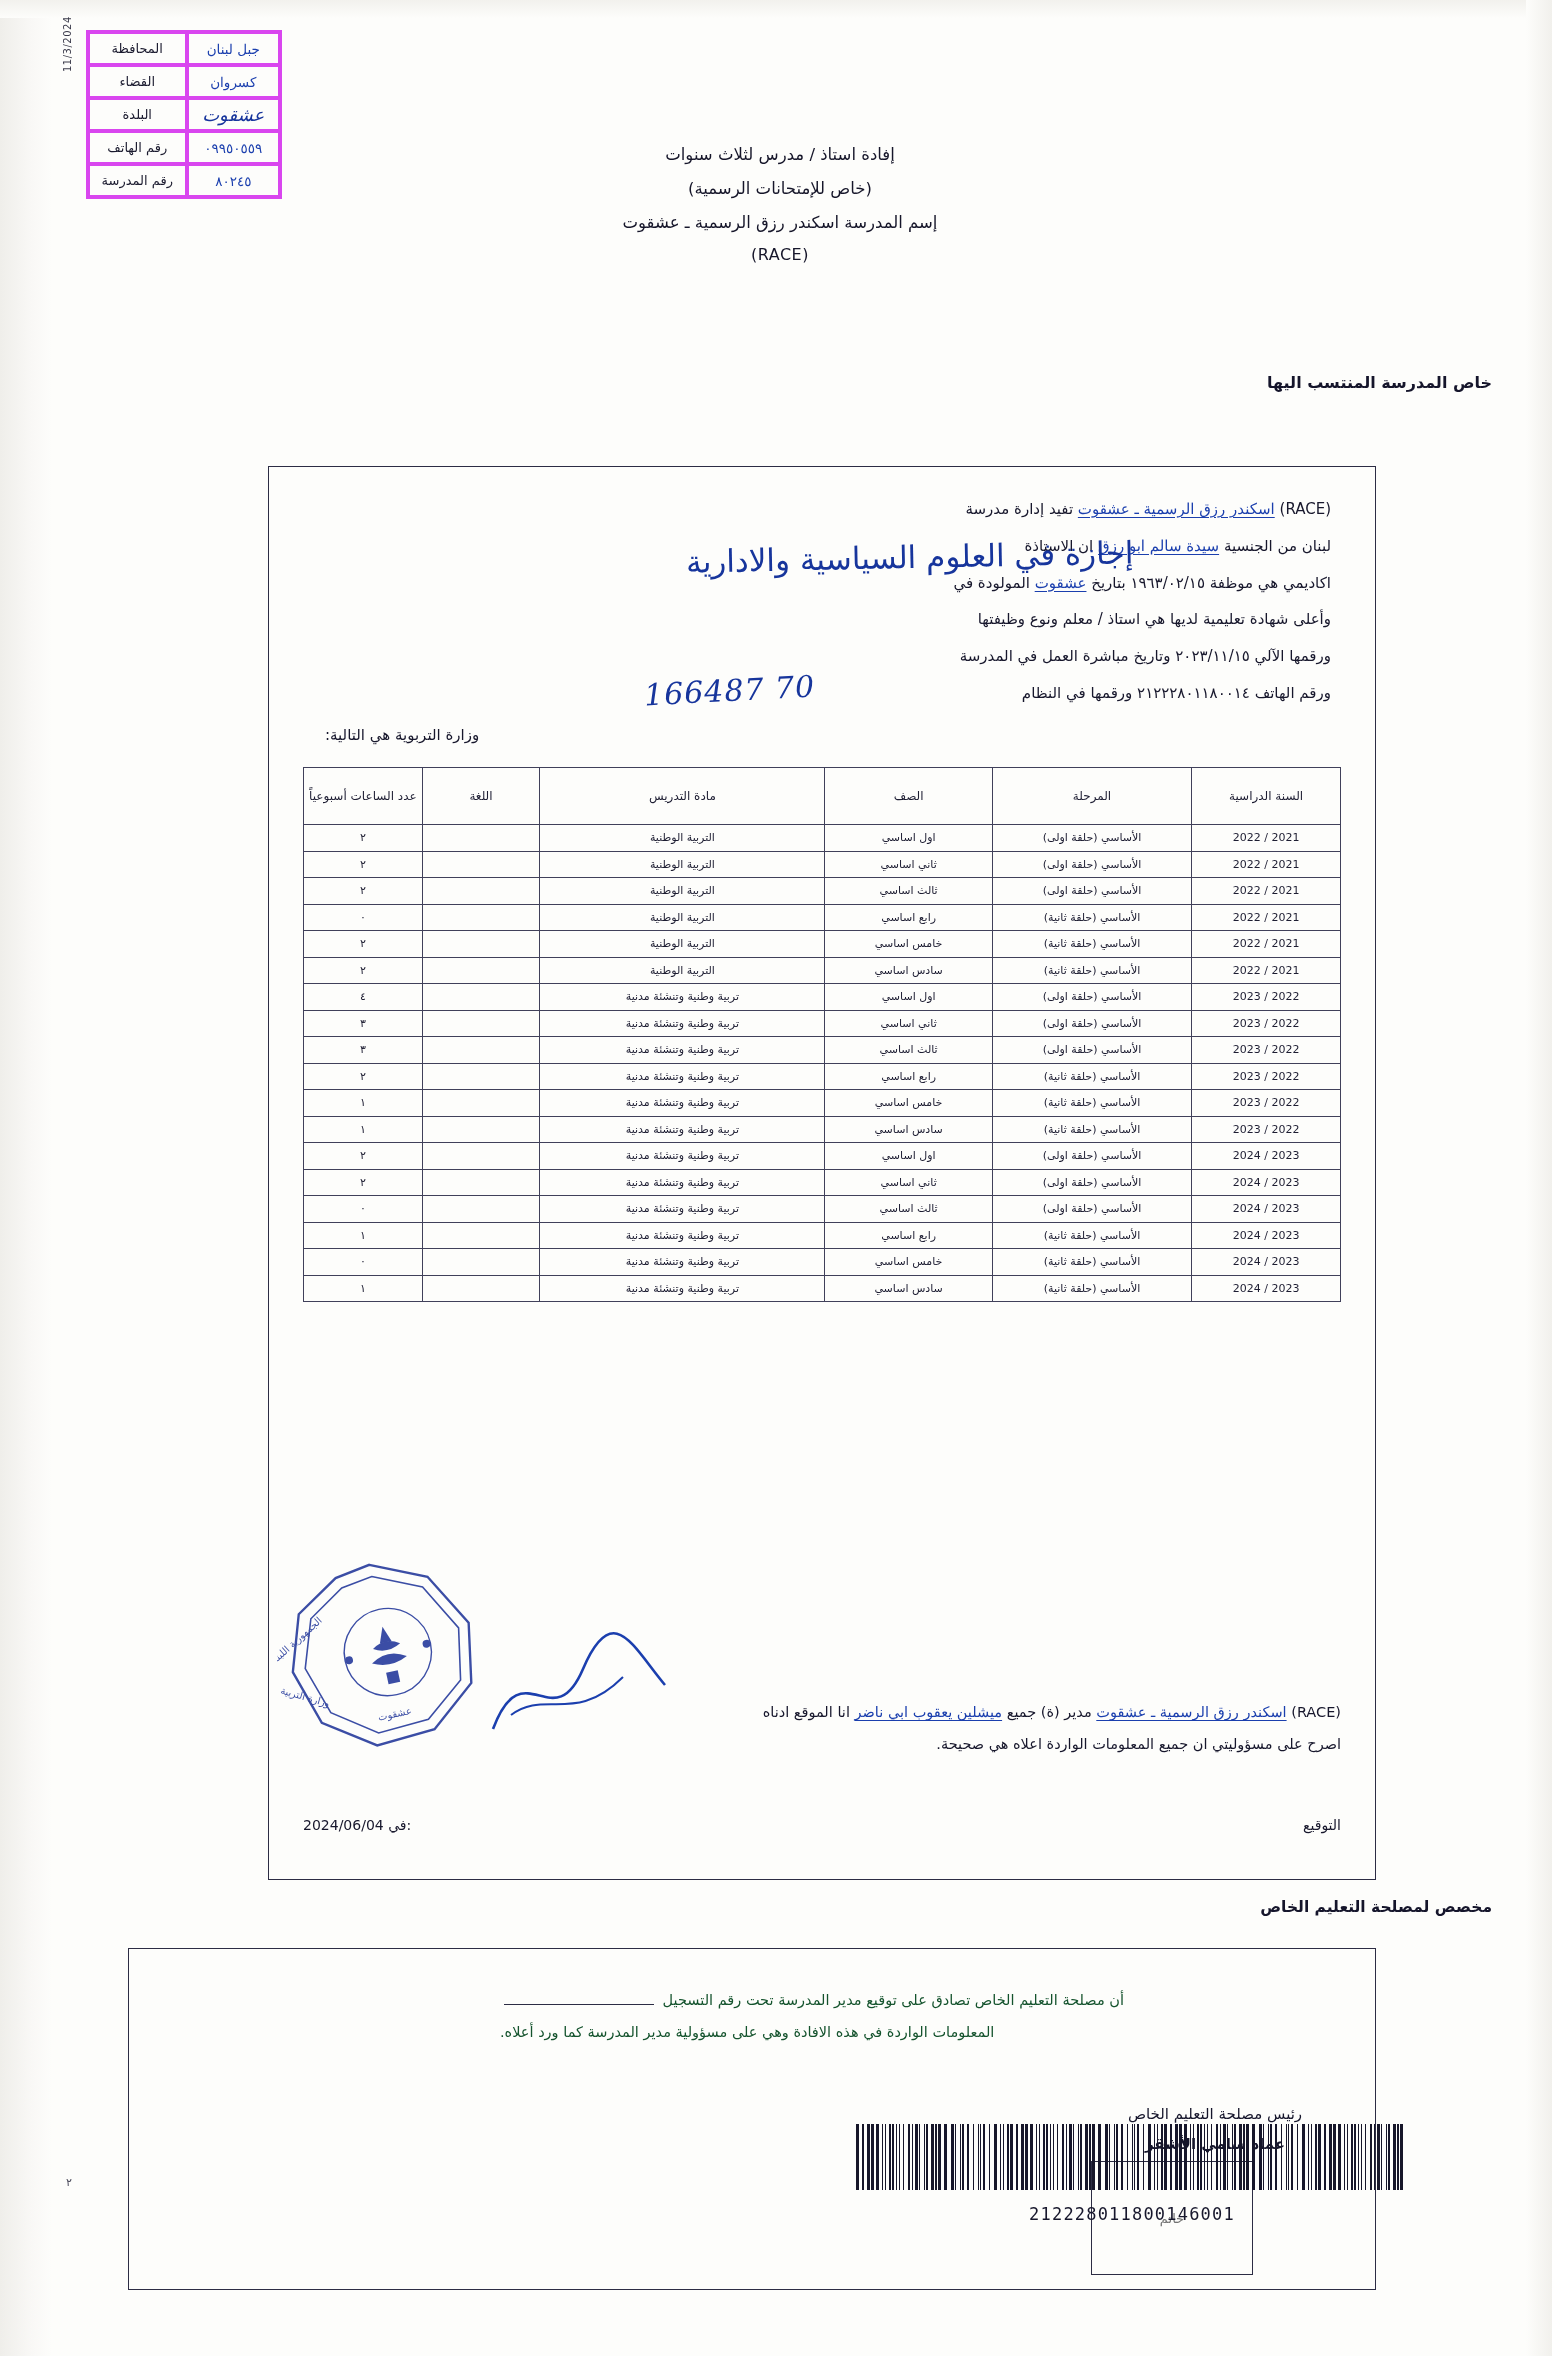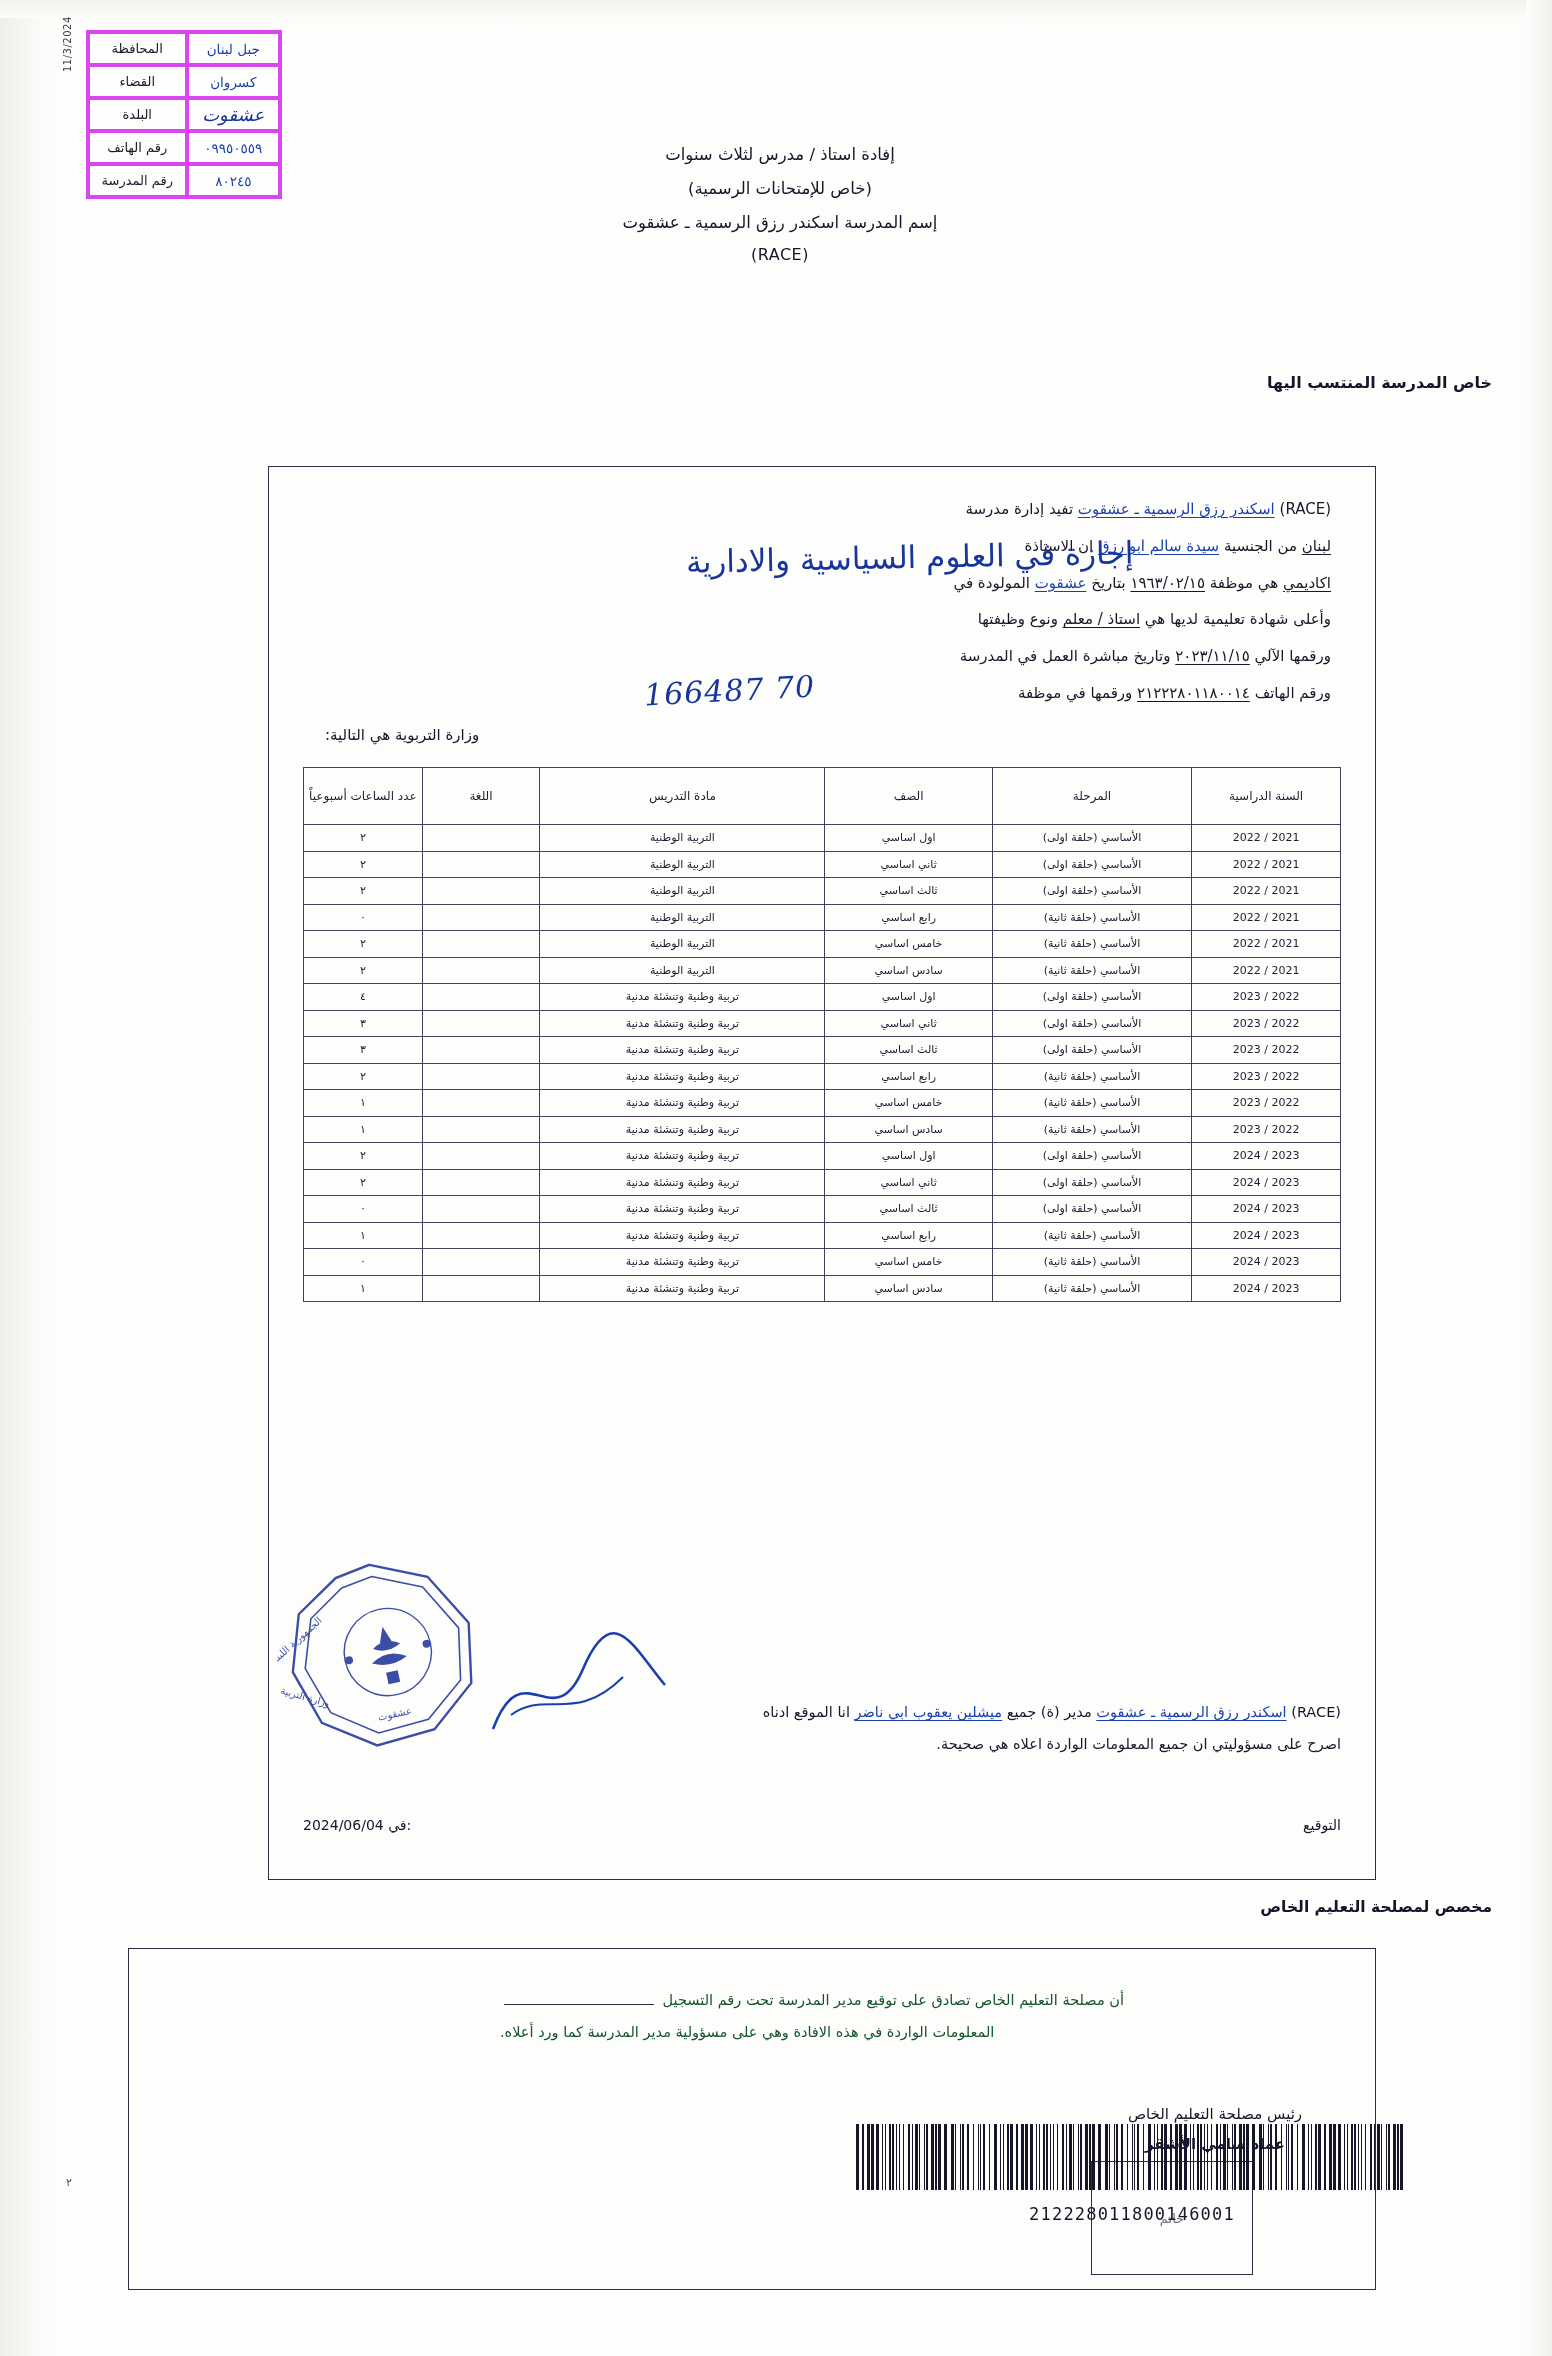--- a/index.html
+++ b/index.html
@@ -124,21 +124,20 @@
     box-sizing: border-box;
   }
   .para {
     font-size: 15px;
     line-height: 2.45;
     color: #17172c;
     text-align: right;
     padding-right: 10px;
   }
   .para .u {
-    text-decoration: underline;
     text-underline-offset: 3px;
   }
   .para .hw {
     color: #1b3fae;
     font-family: "DejaVu Serif", serif;
     text-decoration: underline;
     text-underline-offset: 3px;
   }
   .bigscript {
     position: absolute;
@@ -408,21 +407,21 @@
 
       <div class="para">
         <span>ورقمها الآلي</span>
         <span class="u">٢٠٢٣/١١/١٥</span>
         <span>وتاريخ مباشرة العمل في المدرسة</span>
       </div>
 
       <div class="para">
         <span>ورقم الهاتف</span>
         <span class="u">٢١٢٢٢٨٠١١٨٠٠١٤</span>
-        <span>ورقمها في موظفة</span>
+        <span>ورقمها في النظام</span>
       </div>
 
       <div class="bigscript">إجازة في العلوم السياسية والادارية</div>
       <div class="phone-hw">70 166487</div>
 
       <div class="duties-line">وزارة التربوية هي التالية:</div>
 
       <table class="duty-table">
         <thead>
           <tr>

